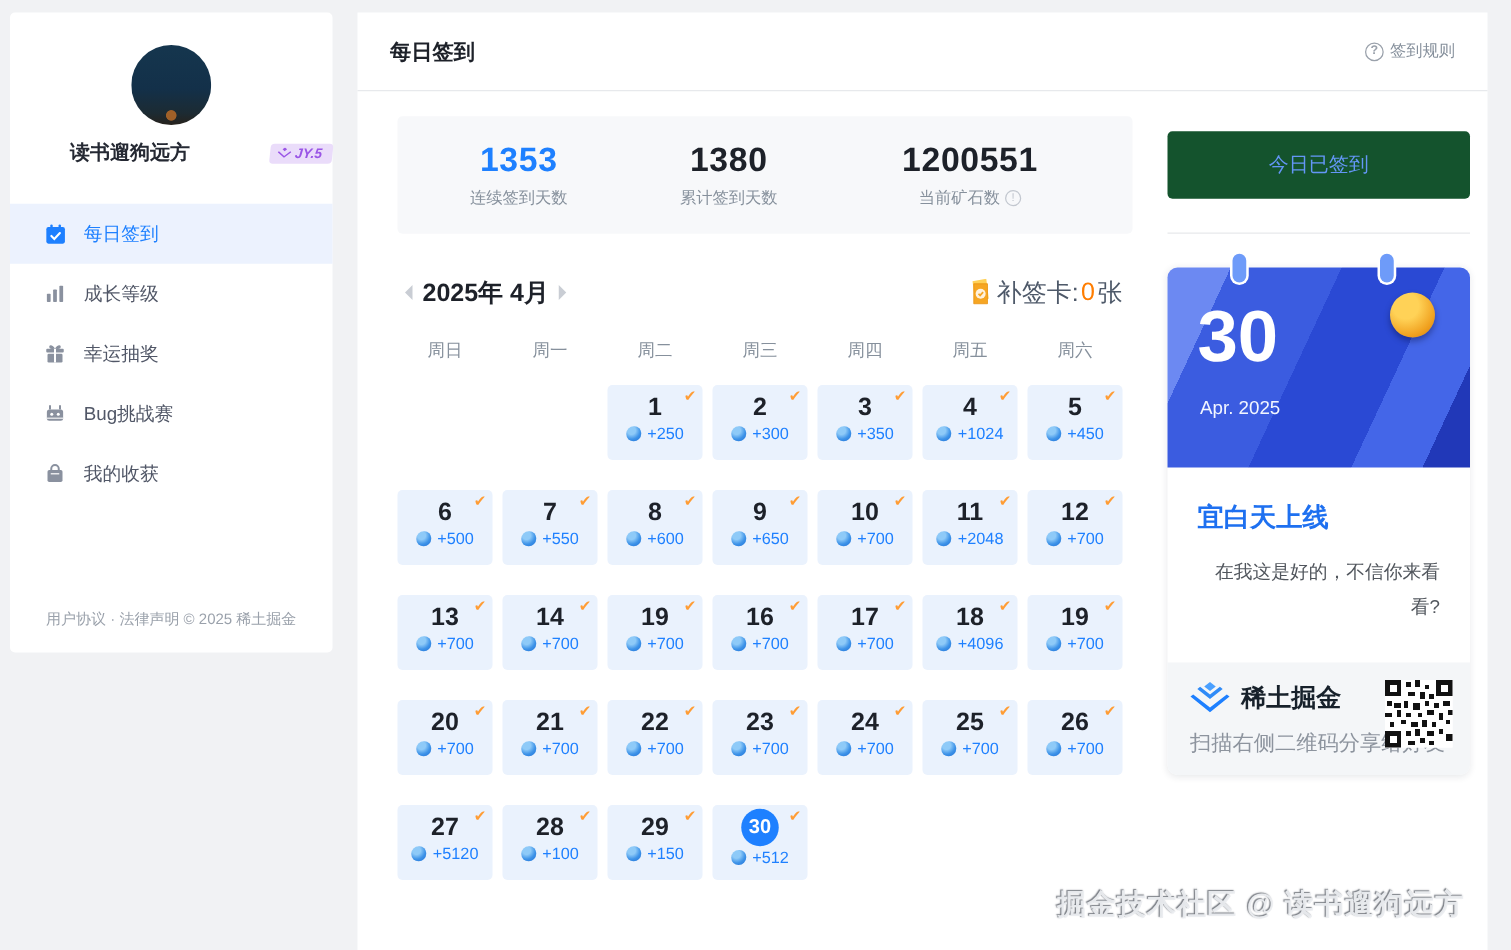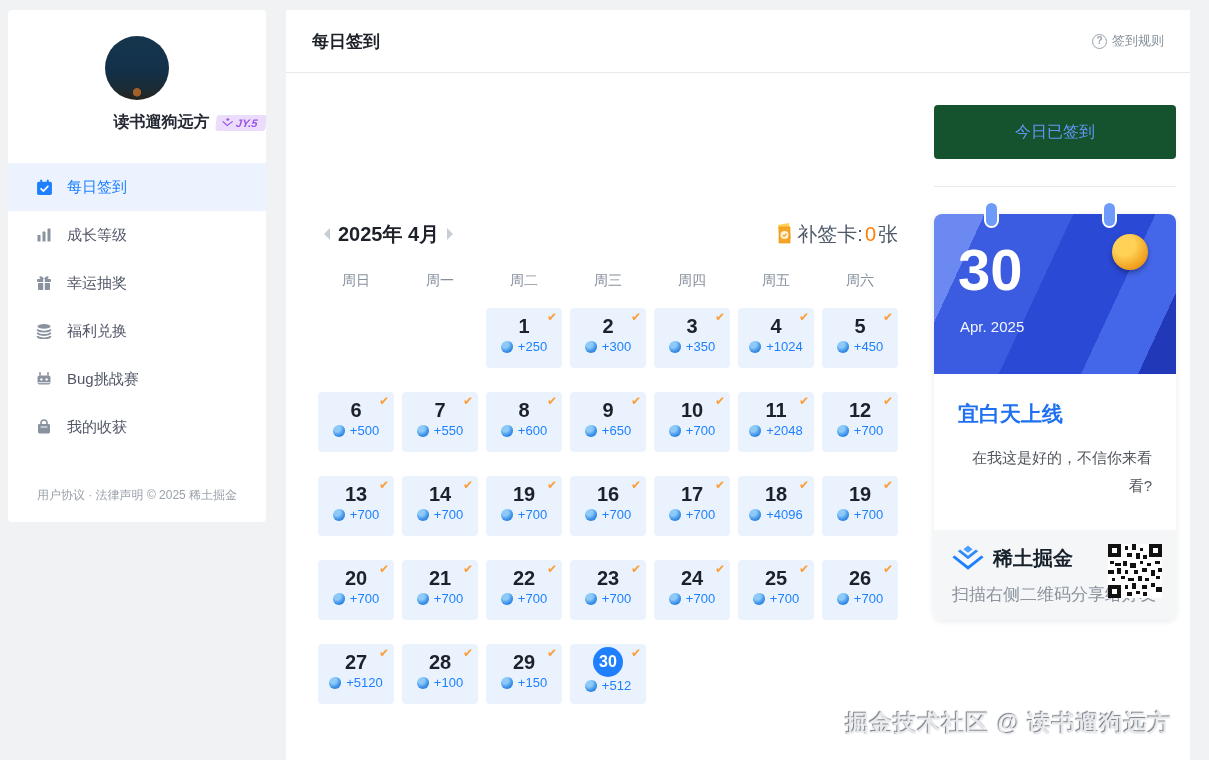--- a/index.html
+++ b/index.html
@@ -8,21 +8,21 @@
     position:relative; background:#f1f2f4; overflow:hidden;
     font-family:"Liberation Sans","DejaVu Sans",sans-serif; color:#1d2129;
   }
   
   .sidebar { position:absolute; left:8px; top:10px; width:258px; height:512px;
     background:#fff; border-radius:4px; }
   .avatar { width:64px; height:64px; border-radius:50%; margin:26px auto 12px;
     background:radial-gradient(circle at 50% 88%, #a06028 0 6%, transparent 7%),
                linear-gradient(180deg,#15364e 0%,#133049 55%,#1c2b33 85%,#27221c 100%);
     position:relative; }
-  .name-row { display:flex; justify-content:flex-end; align-items:center; gap:7px;margin-left:48px; }
+  .name-row { display:flex; justify-content:space-between; align-items:center; gap:7px;margin-left:48px; }
   .username { font-size:16px; font-weight:700; color:#252933; }
   .lv-badge { display:inline-flex; align-items:center; gap:3px; background:#eadcfa;
     color:#9a55e6; font-size:11px; font-weight:700; font-style:italic;
     padding:2px 8px 2px 6px; border-radius:3px; transform:skewX(-6deg); }
   .menu { margin-top:30px; }
   .menu-item { height:48px; display:flex; align-items:center; gap:14px;
     padding-left:28px; font-size:15px; color:#515767; cursor:pointer; }
   .menu-item .mi-icon { width:17px; height:17px; display:flex; align-items:center; color:#8a919f; }
   .menu-item.active { background:#ecf2fe; color:#1e80ff; }
   .menu-item.active .mi-icon { color:#1e80ff; }
@@ -150,31 +150,20 @@
             <rect x="2" y="8" width="12" height="7" rx="1" fill="currentColor"></rect>
             <rect x="7.2" y="4" width="1.6" height="11" fill="#fff"></rect>
             <path d="M4.5 1.2c1.4 0 2.6 1.2 3.5 2.8-1.9.3-3.6.1-4.3-.7-.6-.7-.3-2.1.8-2.1zm7 0c-1.4 0-2.6 1.2-3.5 2.8 1.9.3 3.6.1 4.3-.7.6-.7.3-2.1-.8-2.1z" fill="currentColor"></path>
           </svg>
         </span>
         <span>幸运抽奖</span>
       </div>
       <div class="menu-item">
         <span class="mi-icon">
           <svg width="16" height="16" viewBox="0 0 16 16">
-            <ellipse cx="8" cy="3.4" rx="6.4" ry="2.4" fill="currentColor"></ellipse>
-            <path d="M1.6 6.2c0 1.3 2.9 2.4 6.4 2.4s6.4-1.1 6.4-2.4" stroke="currentColor" stroke-width="1.8" fill="none"></path>
-            <path d="M1.6 9.6c0 1.3 2.9 2.4 6.4 2.4s6.4-1.1 6.4-2.4" stroke="currentColor" stroke-width="1.8" fill="none"></path>
-            <path d="M1.6 13c0 1.3 2.9 2.4 6.4 2.4s6.4-1.1 6.4-2.4" stroke="currentColor" stroke-width="1.8" fill="none"></path>
-          </svg>
-        </span>
-        <span>福利兑换</span>
-      </div>
-      <div class="menu-item">
-        <span class="mi-icon">
-          <svg width="16" height="16" viewBox="0 0 16 16">
             <rect x="1.5" y="4.5" width="13" height="9" rx="2" fill="currentColor"></rect>
             <rect x="3.2" y="1.2" width="1.6" height="3.4" fill="currentColor"></rect>
             <rect x="11.2" y="1.2" width="1.6" height="3.4" fill="currentColor"></rect>
             <circle cx="5.4" cy="8.4" r="1.2" fill="#fff"></circle>
             <circle cx="10.6" cy="8.4" r="1.2" fill="#fff"></circle>
             <rect x="1.5" y="11" width="13" height="1.2" fill="#fff" opacity=".7"></rect>
           </svg>
         </span>
         <span>Bug挑战赛</span>
       </div>
@@ -194,20 +183,41 @@
 
 <section class="main">
   <div class="main-header">
     <span class="page-title">每日签到</span>
     <span class="rules-link">
       <span class="qmark">?</span>
       <span>签到规则</span>
     </span>
   </div>
 
+  <div class="stats" id="stats">
+      <div class="stat hl">
+        <div class="stat-value">1353</div>
+        <div class="stat-label">
+          <span>连续签到天数</span>
+        </div>
+      </div>
+      <div class="stat">
+        <div class="stat-value">1380</div>
+        <div class="stat-label">
+          <span>累计签到天数</span>
+        </div>
+      </div>
+      <div class="stat">
+        <div class="stat-value">1200551</div>
+        <div class="stat-label">
+          <span>当前矿石数</span>
+          <span class="imark">!</span>
+        </div>
+      </div>
+    </div>
 
   <div class="month-row">
     <span class="nav-arrow left"></span>
     <span class="month-label">2025年 4月</span>
     <span class="nav-arrow right"></span>
     <span class="makeup">
       <svg width="20" height="22" viewBox="0 0 20 22">
           <path d="M3 2l11-2 2 16-11 2z" fill="#ffd158"></path>
           <path d="M4 4h11v16H4z" fill="#f6a623" stroke="#e8920f" stroke-width=".6"></path>
           <circle cx="9.5" cy="12" r="4" fill="#fff" opacity=".85"></circle>

